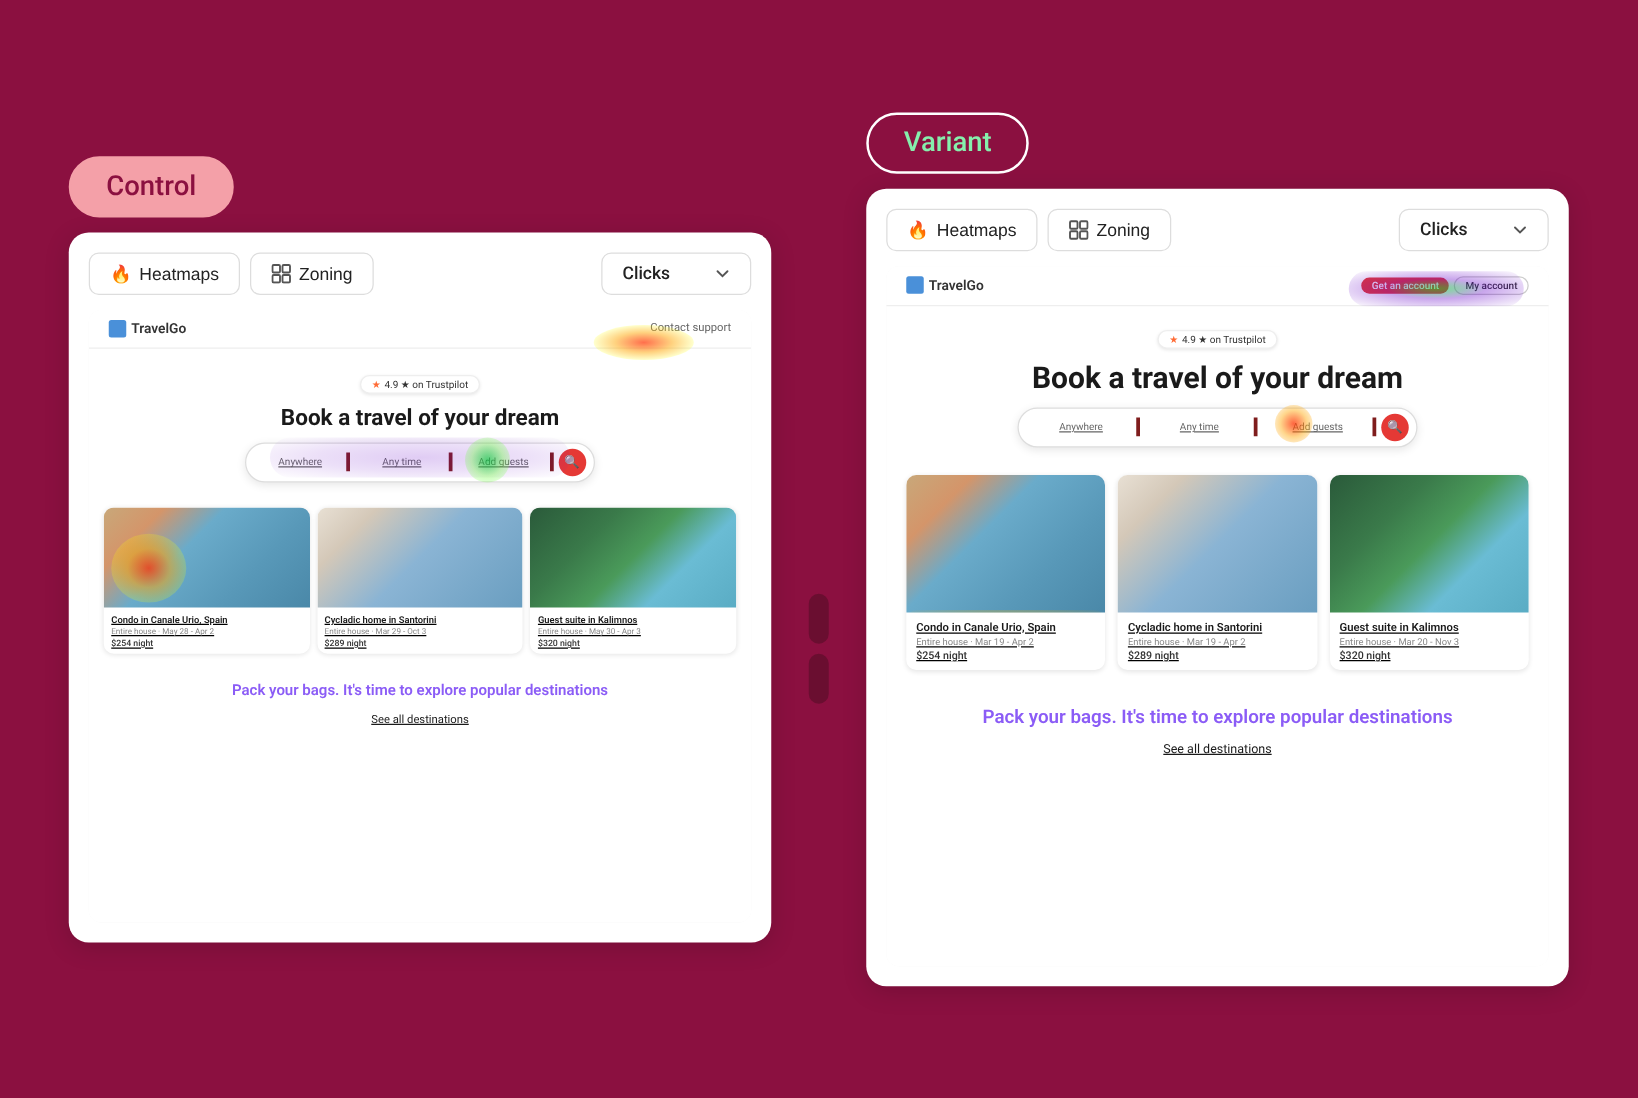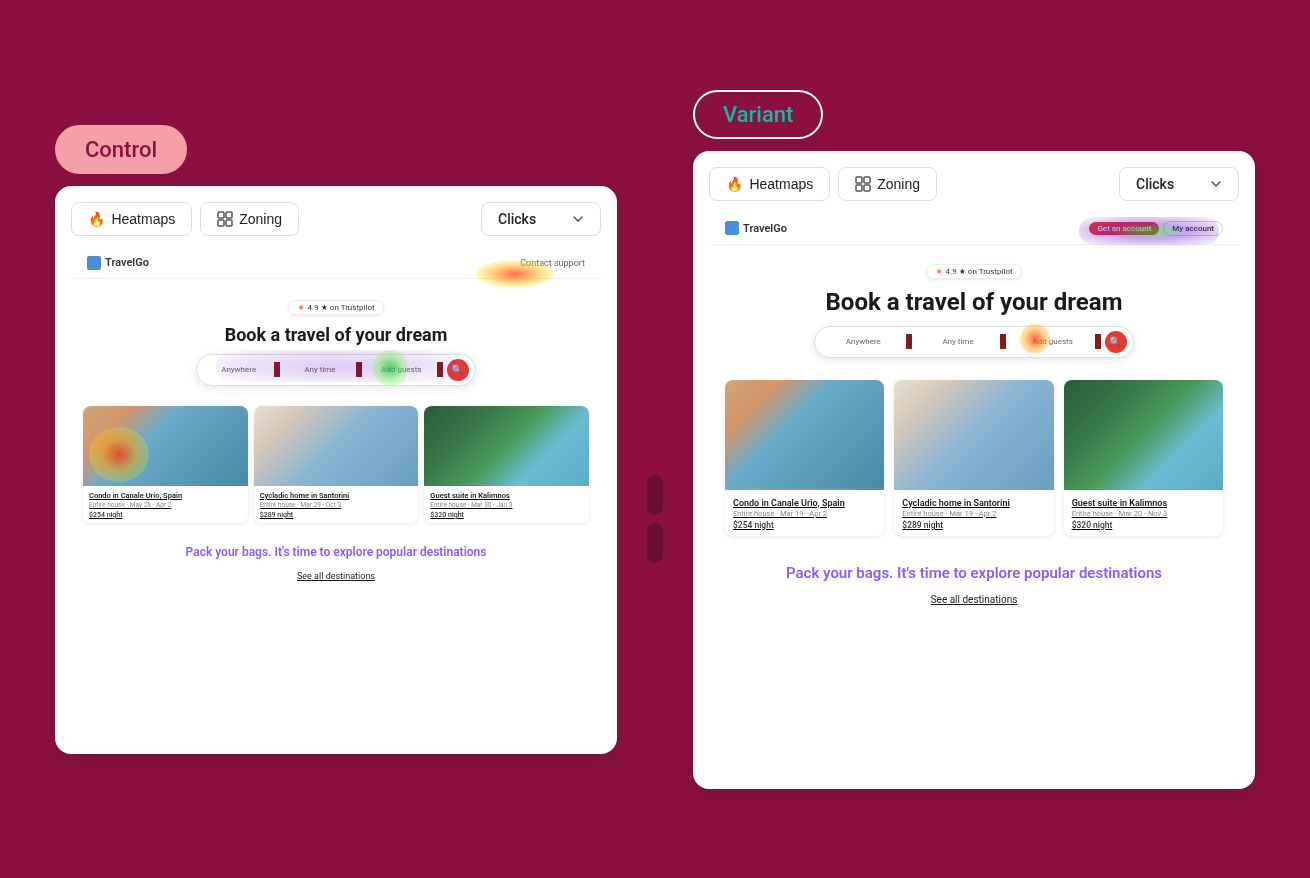--- a/index.html
+++ b/index.html
@@ -23,21 +23,21 @@
     }
 
     .label-pill.control {
       background-color: #F4A0A8;
       color: #8B1040;
       border: 2px solid #F4A0A8;
     }
 
     .label-pill.variant {
       background-color: transparent;
-      color: #14b8a6;
+      color: #86efac;
       border: 2px solid #fff;
     }
 
     .panel {
       background: #fff;
       border-radius: 16px;
       padding: 16px;
       width: 100%;
       box-shadow: 0 4px 20px rgba(0,0,0,0.15);
     }
@@ -204,21 +204,22 @@
       box-shadow: 0 2px 8px rgba(0,0,0,0.1);
       font-size: 8px;
       gap: 4px;
     }
 
     .search-field {
       flex: 1;
       padding: 3px 6px;
       font-size: 8px;
       color: #666;
-      border-right: 6px solid #7f1d1d;
+      border-right: 3px solid #7f1d1d;
+      text-decoration: underline;
     }
 
     .search-field:last-child {
       border-right: none;
     }
 
     .search-btn {
       width: 22px;
       height: 22px;
       background: #e53935;
@@ -476,21 +477,21 @@
               <div class="card-info">
                 <div class="card-title">Cycladic home in Santorini</div>
                 <div class="card-subtitle">Entire house · Mar 29 - Oct 3</div>
                 <div class="card-price">$289 night</div>
               </div>
             </div>
             <div class="mockup-card">
               <div class="card-image-placeholder guest"></div>
               <div class="card-info">
                 <div class="card-title">Guest suite in Kalimnos</div>
-                <div class="card-subtitle">Entire house · Mar 30 - Jan 3</div>
+                <div class="card-subtitle">Entire house · May 30 - Apr 3</div>
                 <div class="card-price">$320 night</div>
               </div>
             </div>
           </div>
 
           <div class="mockup-footer">
             <div class="mockup-footer-title">Pack your bags. It's time to explore popular destinations</div>
             <div class="mockup-footer-link">See all destinations</div>
           </div>
         </div>

